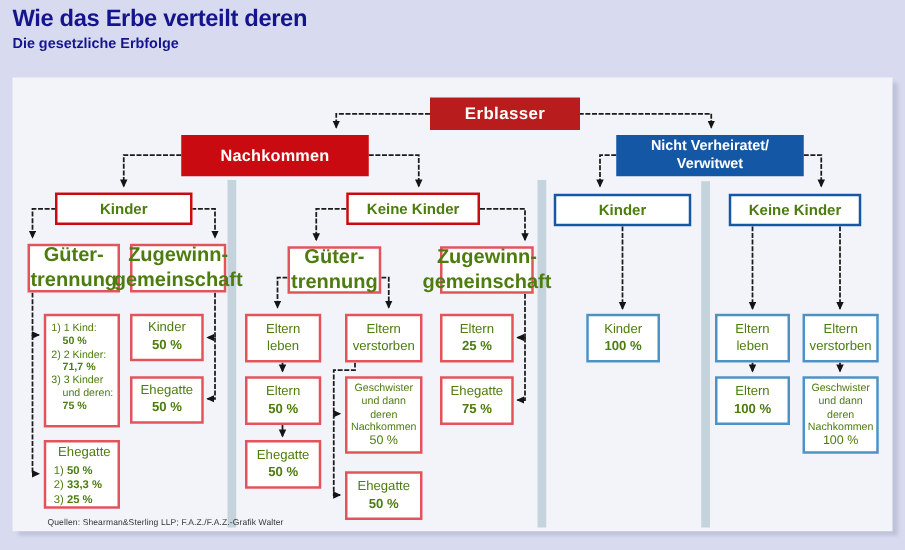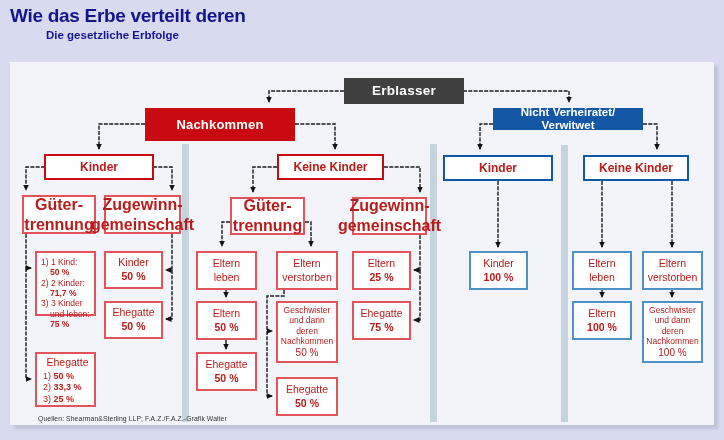--- a/index.html
+++ b/index.html
@@ -9,37 +9,37 @@
     font-family:"Liberation Sans","DejaVu Sans",sans-serif;
     position:relative;overflow:hidden;
     -webkit-font-smoothing:antialiased;
   }
   .title{
     position:absolute;left:10px;top:5px;
     font-size:19px;font-weight:bold;color:#14148c;letter-spacing:-0.3px;
   }
   .subtitle{
     position:absolute;left:10px;top:29px;
-    font-size:11.5px;font-weight:bold;color:#14148c;margin-left:36px;
+    font-size:11.5px;font-weight:bold;color:#14148c;
   }
   .panel{
     position:absolute;left:10px;top:62px;width:704px;height:363px;
     background:#f2f4fa;
     box-shadow:4px 4px 3px #bfc3d8;
   }
   .vbar{position:absolute;width:7px;background:#c5d4dc;}
   .connectors{position:absolute;left:0;top:0;width:724px;height:440px;pointer-events:none;}
   .box{
     position:absolute;box-sizing:border-box;background:#ffffff;
     display:flex;align-items:center;justify-content:center;
-    flex-direction:column;text-align:center;color:#b91c1c;
+    flex-direction:column;text-align:center;color:#4d7c0f;
     white-space:pre-line;line-height:1.2;
   }
   .solid{color:#ffffff;font-weight:bold;border:none;}
-  .teal{background:#404040;font-size:13.5px;letter-spacing:0.3px;}
+  .teal{background:#b91c1c;font-size:13.5px;letter-spacing:0.3px;}
   .redbg{background:#c90a10;font-size:13px;letter-spacing:0.2px;}
   .bluebg{background:#1457a5;font-size:11.5px;line-height:1.15;}
   .hdr{font-weight:bold;font-size:12px;}
   .hdr-red{border:2.5px solid #c90a10;}
   .hdr-blue{border:2.5px solid #1457a5;}
   .cat{border:2px solid #e2535b;font-weight:bold;font-size:16px;line-height:1.25;}
   .leaf{font-size:10.5px;line-height:1.3;}
   .leaf-red{border:2px solid #e2535b;}
   .leaf-blue{border:2px solid #4d92c6;}
   .leaf .val{font-weight:bold;}
@@ -101,44 +101,44 @@
     <path d="M498,181 V247" marker-end="url(#ah)"></path>
     <path d="M602,181 V247" marker-end="url(#ah)"></path>
     <path d="M672,181 V247" marker-end="url(#ah)"></path>
     <path d="M602,290 V297" marker-end="url(#ah)"></path>
     <path d="M672,290 V297" marker-end="url(#ah)"></path>
   </g>
 </svg>
 
 <div class="box solid teal" style="left:344px;top:78px;width:120px;height:26px;">Erblasser</div>
 <div class="box solid redbg" style="left:145px;top:108px;width:150px;height:33px;">Nachkommen</div>
-<div class="box solid bluebg" style="left:493px;top:108px;width:150px;height:22px;">Nicht Verheiratet/
+<div class="box solid bluebg" style="left:493px;top:108px;width:150px;height:33px;">Nicht Verheiratet/
 Verwitwet</div>
 
 <div class="box hdr hdr-red" style="left:44px;top:154px;width:110px;height:26px;">Kinder</div>
 <div class="box hdr hdr-red" style="left:277px;top:154px;width:107px;height:26px;">Keine Kinder</div>
 <div class="box hdr hdr-blue" style="left:443px;top:155px;width:110px;height:26px;">Kinder</div>
 <div class="box hdr hdr-blue" style="left:583px;top:155px;width:106px;height:26px;">Keine Kinder</div>
 
 <div class="box cat" style="left:22px;top:195px;width:74px;height:39px;">Güter-
 trennung</div>
 <div class="box cat" style="left:104px;top:195px;width:77px;height:39px;">Zugewinn-
 gemeinschaft</div>
 <div class="box cat" style="left:230px;top:197px;width:75px;height:38px;">Güter-
 trennung</div>
 <div class="box cat" style="left:352px;top:197px;width:75px;height:38px;">Zugewinn-
 gemeinschaft</div>
 
-<div class="box leaf-red small-lines" style="left:35px;top:251px;width:61px;height:65px;">
+<div class="box leaf-red small-lines" style="left:35px;top:251px;width:61px;height:91px;">
   <span class="item">1) 1 Kind:</span>
   <span class="item val">50 %</span>
   <span class="item">2) 2 Kinder:</span>
   <span class="item val">71,7 %</span>
   <span class="item">3) 3 Kinder</span>
-  <span class="item" style="padding-left:9px;">und leben:</span>
+  <span class="item" style="padding-left:9px;">und deren:</span>
   <span class="item val">75 %</span>
 </div>
 
 <div class="box leaf leaf-red" style="left:104px;top:251px;width:59px;height:38px;">
   <span>Kinder</span>
   <span class="val">50 %</span>
 </div>
 
 <div class="box leaf leaf-red" style="left:104px;top:301px;width:59px;height:38px;">
   <span>Ehegatte</span>

